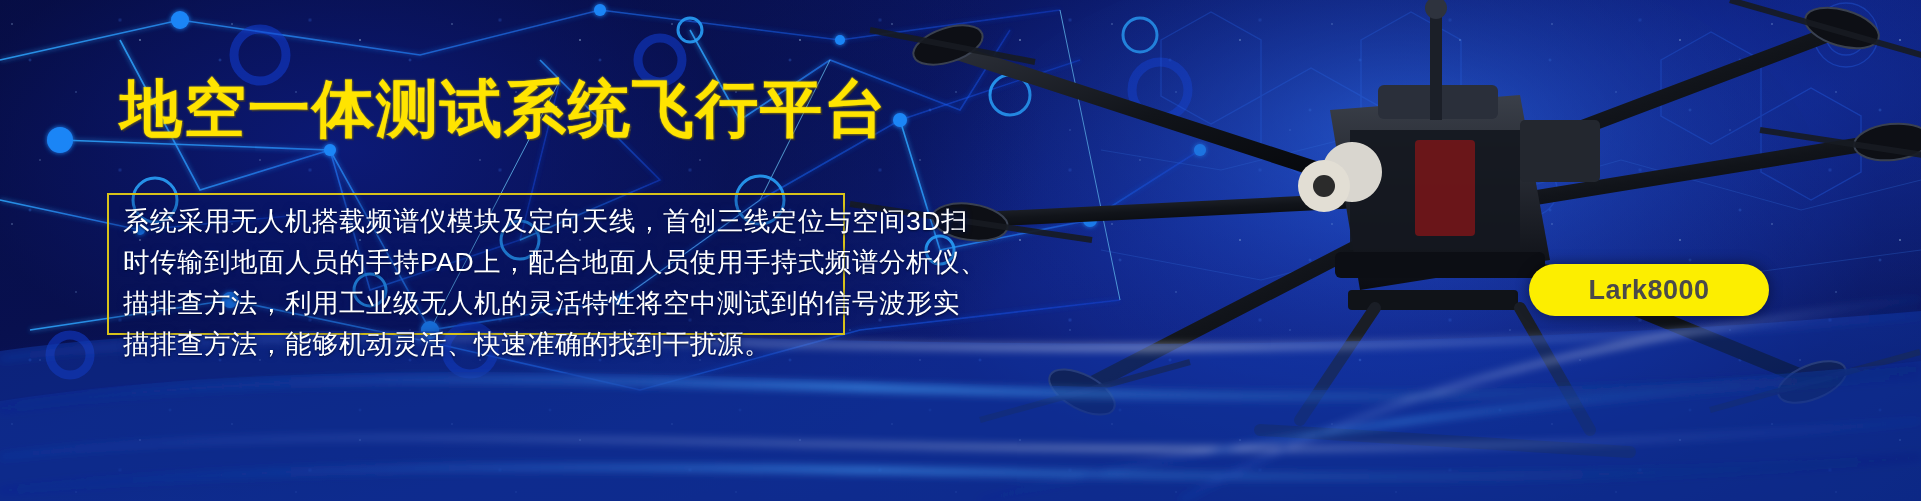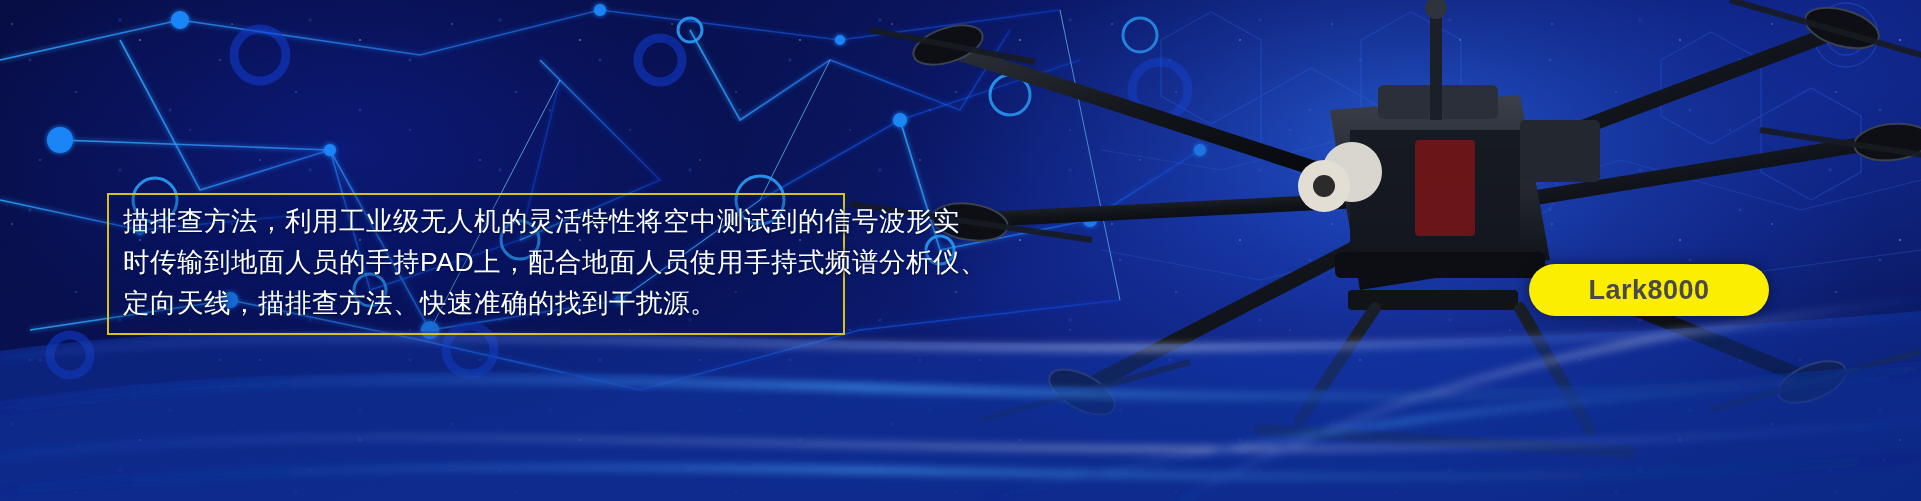--- a/index.html
+++ b/index.html
@@ -281,24 +281,26 @@
     <g fill="none" filter="url(#sg)">
       <path d="M0 78 C430 18 1000 112 1921 34" stroke="url(#rb2)" stroke-width="4"></path>
       <path d="M0 128 C520 48 1180 166 1921 86" stroke="url(#rb)" stroke-width="6"></path>
       <path d="M0 176 C460 120 1120 210 1921 140" stroke="url(#rb2)" stroke-width="3"></path>
       <path d="M0 210 C600 150 1300 230 1921 176" stroke="url(#rb)" stroke-width="5"></path>
       <path d="M1180 220 C1360 120 1560 60 1921 18" stroke="url(#rb2)" stroke-width="3"></path>
       <path d="M980 220 C1250 150 1600 110 1921 96" stroke="url(#rb)" stroke-width="3"></path>
     </g>
   </svg>
 
+  <div class="title">地空一体测试系统飞行平台</div>
 
   <div class="descbox">
+    <p>系统采用无人机搭载频谱仪模块及定向天线，首创三线定位与空间3D扫</p>
+    <p>时传输到地面人员的手持PAD上，配合地面人员使用手持式频谱分析仪、</p>
     <p>描排查方法，利用工业级无人机的灵活特性将空中测试到的信号波形实</p>
-    <p>时传输到地面人员的手持PAD上，配合地面人员使用手持式频谱分析仪、</p>
-    <p>定向天线，描排查方法、快速准确的找到干扰源。</p>
+    <p>描排查方法，能够机动灵活、快速准确的找到干扰源。</p>
   </div>
 
   <div class="pill">
     <span>Lark8000</span>
   </div>
 
 </div>
 
 </body></html>

